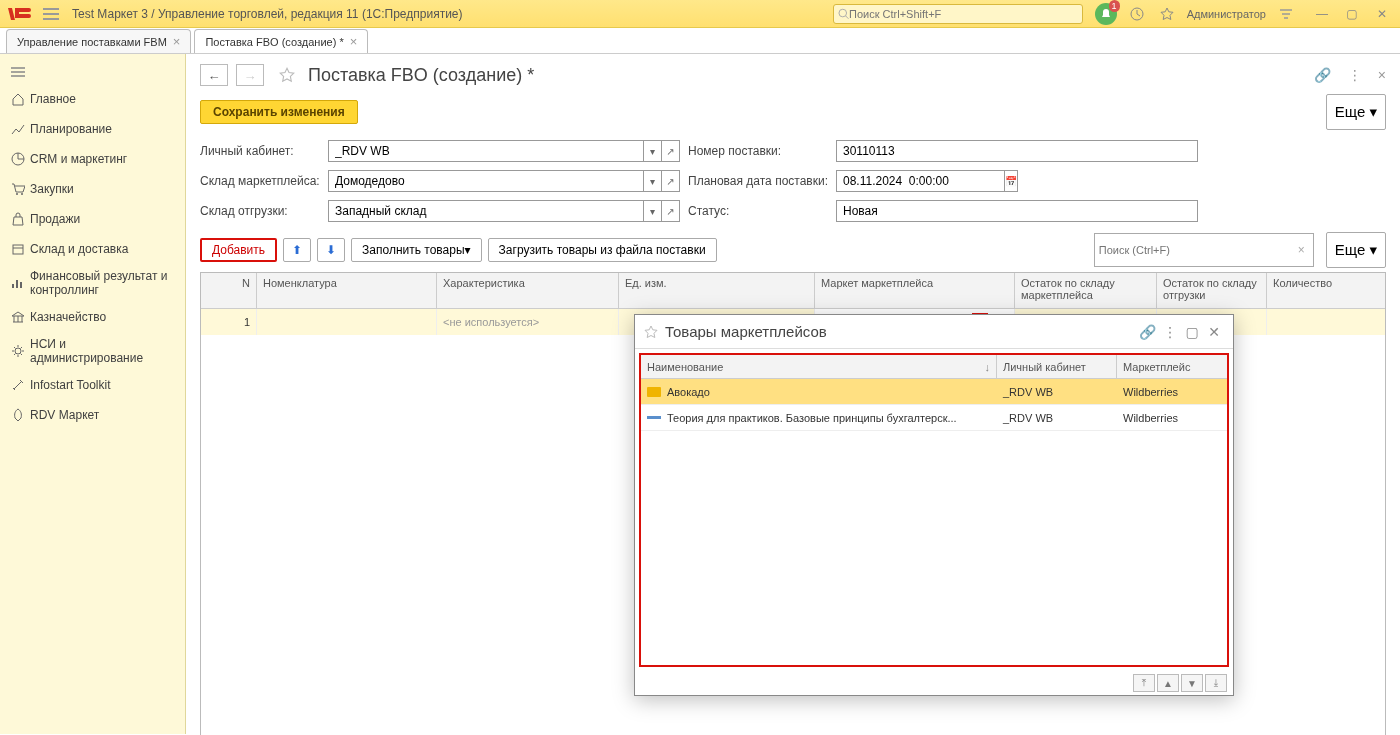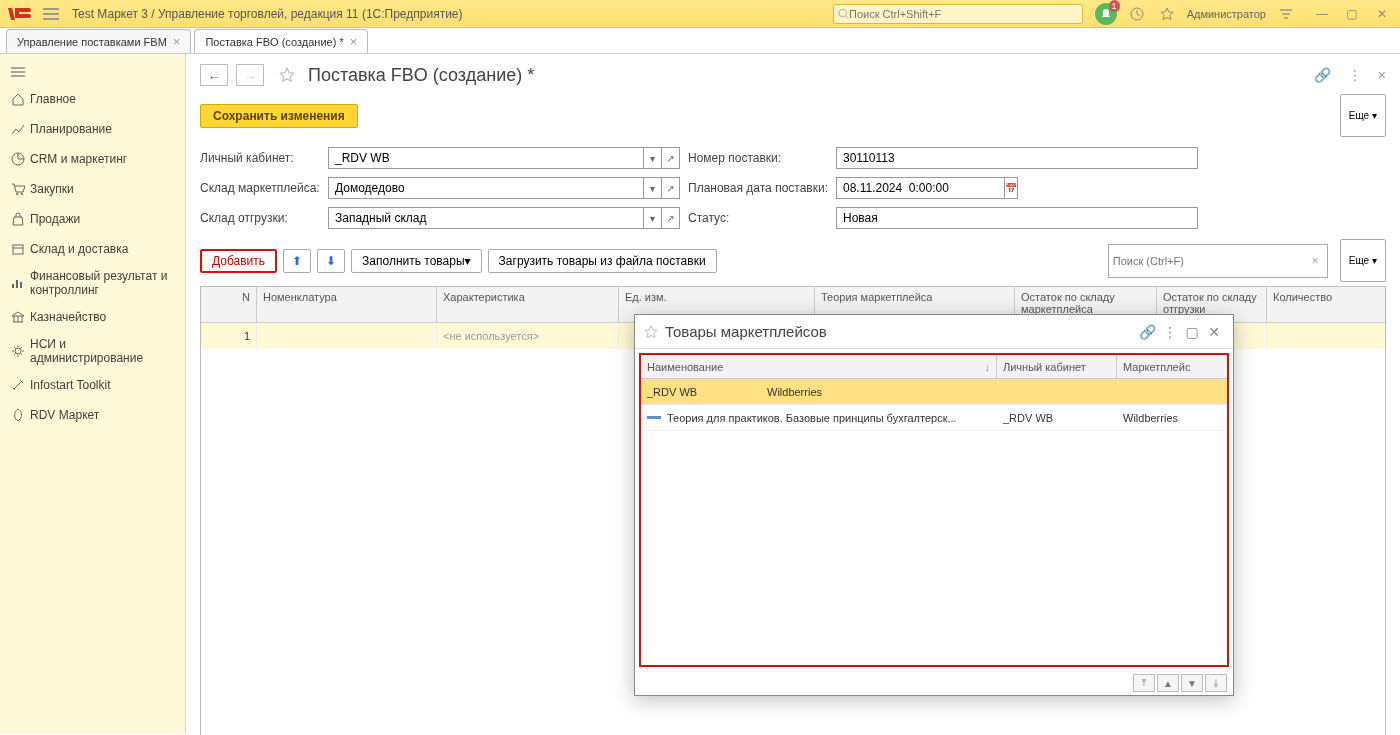--- a/index.html
+++ b/index.html
@@ -31,21 +31,21 @@
   .side-label{line-height:1.2}
   .content{flex:1;background:#fff;padding:10px 14px 0 14px;position:relative}
   .doc-head{display:flex;align-items:center;gap:8px;margin-bottom:8px}
   .navarrow{width:28px;height:22px;border:1px solid #bbb;background:#fff;display:flex;align-items:center;justify-content:center;cursor:pointer;font-size:13px;color:#555}
   .navarrow.disabled{color:#ccc}
   .doc-title{font-size:18px;color:#444;margin-left:4px}
   .doc-head-spacer{flex:1}
   .docicon{color:#999;font-size:14px;cursor:pointer;margin-left:8px}
   .row-save{display:flex;align-items:center;margin-bottom:10px}
   .save-btn{background:#ffd633;border:1px solid #d4a80a;padding:4px 12px;font-size:12px;cursor:pointer;border-radius:2px;font-weight:bold;color:#5a4400}
-  .more-btn{border:1px solid #aaa;background:#fff;padding:15px 8px;font-size:10px;cursor:pointer;border-radius:2px;margin-left:auto}
+  .more-btn{border:1px solid #aaa;background:#fff;padding:8px 8px;font-size:15px;cursor:pointer;border-radius:2px;margin-left:auto}
   .form-grid{display:grid;grid-template-columns:120px 352px 140px 362px;gap:8px 8px;align-items:center;margin-bottom:10px}
   .form-label{font-size:12px;color:#444}
   .inputwrap{display:flex;height:22px}
   .inputwrap input{flex:1;border:1px solid #999;padding:0 6px;font-size:12px;outline:none}
   .inputwrap .mini{width:18px;border:1px solid #999;border-left:none;display:flex;align-items:center;justify-content:center;font-size:10px;cursor:pointer;background:#fff;color:#666}
   .toolbar2{display:flex;align-items:center;gap:6px;margin-bottom:0}
   .btn{border:1px solid #aaa;background:#fff;height:24px;padding:0 10px;font-size:12px;cursor:pointer;border-radius:2px;display:flex;align-items:center}
   .btn.highlight{border:2px solid #d9100a;color:#c00}
   .iconbtn{width:28px;padding:0;justify-content:center}
   .toolbar2 .spacer{flex:1}
@@ -331,21 +331,21 @@
         </div>
       <button class="more-btn" style="margin-left:6px"><span>Еще</span> ▾</button>
     </div>
 
     <div class="grid">
       <div class="ghead">
         <div class="c c-n">N</div>
         <div class="c c-nom">Номенклатура</div>
         <div class="c c-char">Характеристика</div>
         <div class="c c-ed">Ед. изм.</div>
-        <div class="c c-tov">Теория маркетплейса</div>
+        <div class="c c-tov">Маркет маркетплейса</div>
         <div class="c c-ost1">Остаток по складу маркетплейса</div>
         <div class="c c-ost2">Остаток по складу отгрузки</div>
         <div class="c c-qty">Количество</div>
       </div>
       <div class="grow">
         <div class="c c-n">1</div>
         <div class="c c-nom"></div>
         <div class="c c-char">&lt;не используется&gt;</div>
         <div class="c c-ed"></div>
         <div class="c c-tov" style="background:#fff">
@@ -377,20 +377,24 @@
       <div class="pop-table">
         <div class="pth">
           <div class="pc pc-name">
               <span>Наименование</span>
               <span class="sort-ind">↓</span>
             </div>
           <div class="pc pc-lk">Личный кабинет</div>
           <div class="pc pc-mp">Маркетплейс</div>
         </div>
         <div class="ptr sel">
+          <div class="pc pc-name">
+              <div class="folder-icon"></div>
+              <span>Авокадо</span>
+            </div>
           <div class="pc pc-lk">_RDV WB</div>
           <div class="pc pc-mp">Wildberries</div>
         </div>
         <div class="ptr">
           <div class="pc pc-name">
               <div class="item-icon"></div>
               <span style="white-space:nowrap;overflow:hidden;text-overflow:ellipsis">Теория для практиков. Базовые принципы бухгалтерск...</span>
             </div>
           <div class="pc pc-lk">_RDV WB</div>
           <div class="pc pc-mp">Wildberries</div>

